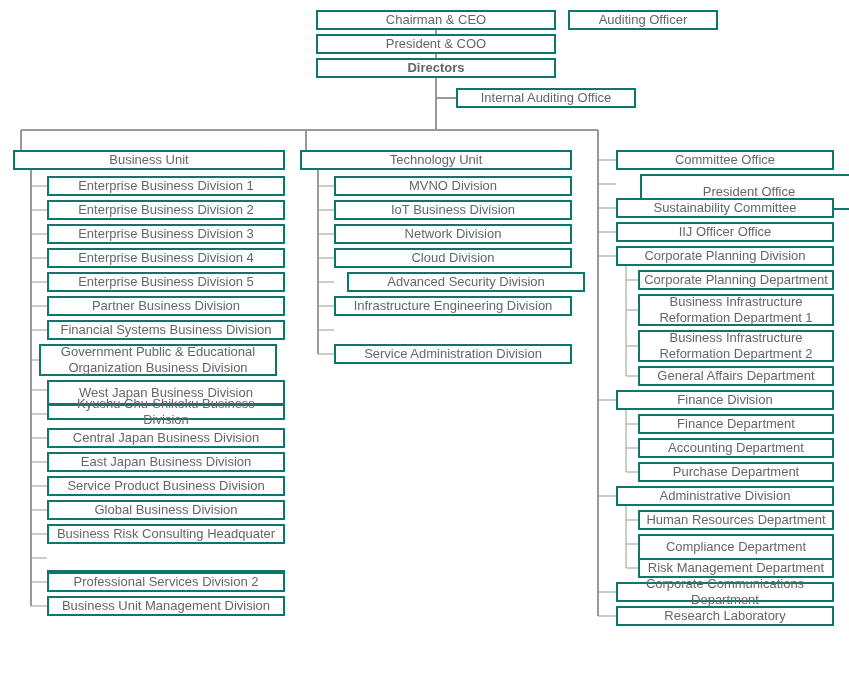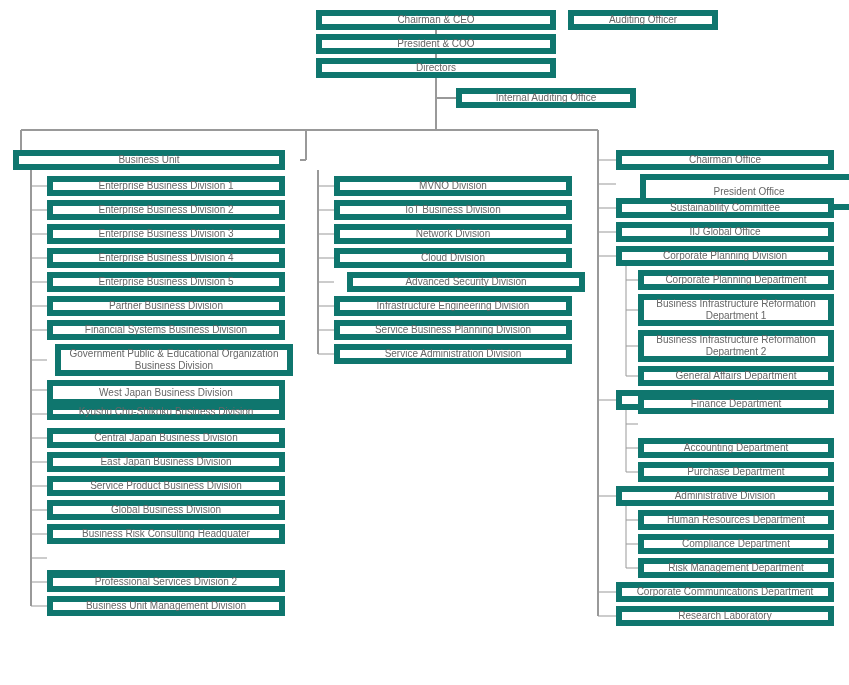--- a/index.html
+++ b/index.html
@@ -1,22 +1,22 @@
 <!DOCTYPE html>
 <html><head>
 <meta charset="utf-8">
 <style>
   * { box-sizing: border-box; }
   body { margin:0; padding:0; background:#fff; font-family:Arial,Helvetica,sans-serif; }
   #canvas { position:relative; width:849px; height:685px; background:#fff; }
   .box {
     position:absolute;
-    border:6px solid #0f766e;
+    border:2px solid #0f766e;
     background:#fff;
-    font-size:10px;
+    font-size:13px;
     color:#666;
     text-align:center;
     display:flex;
     align-items:center;
     justify-content:center;
     padding:0 4px;
     line-height:1.2;
   }
   svg { position:absolute; top:0; left:0; }
   svg line { stroke:#999; stroke-width:2; }
@@ -86,62 +86,62 @@
       <line x1="626" y1="544" x2="638" y2="544" class="thin"></line>
       <line x1="626" y1="568" x2="638" y2="568" class="thin"></line>
       <line x1="626" y1="506" x2="626" y2="568" class="thin"></line>
       <line x1="598" y1="592" x2="616" y2="592" class="thin"></line>
       <line x1="598" y1="616" x2="616" y2="616" class="thin"></line>
       <line x1="598" y1="130" x2="598" y2="616"></line>
     </svg>
 
 <div class="box" style="left: 316px; top: 10px; width: 240px; height: 20px;">Chairman &amp; CEO</div>
     <div class="box" style="left: 316px; top: 34px; width: 240px; height: 20px;">President &amp; COO</div>
-    <div class="box" style="left: 316px; top: 58px; width: 240px; height: 20px;">Directors</div>
+    <div class="box" style="left: 316px; top: 58px; width: 240px; height: 20px; font-weight: bold;">Directors</div>
     <div class="box" style="left: 568px; top: 10px; width: 150px; height: 20px;">Auditing Officer</div>
     <div class="box" style="left: 456px; top: 88px; width: 180px; height: 20px;">Internal Auditing Office</div>
     <div class="box" style="left: 13px; top: 150px; width: 272px; height: 20px;">Business Unit</div>
+    <div class="box" style="left: 300px; top: 150px; width: 272px; height: 20px;">Technology Unit</div>
     <div class="box" style="left: 47px; top: 176px; width: 238px; height: 20px;">Enterprise Business Division 1</div>
     <div class="box" style="left: 47px; top: 200px; width: 238px; height: 20px;">Enterprise Business Division 2</div>
     <div class="box" style="left: 47px; top: 224px; width: 238px; height: 20px;">Enterprise Business Division 3</div>
     <div class="box" style="left: 47px; top: 248px; width: 238px; height: 20px;">Enterprise Business Division 4</div>
     <div class="box" style="left: 47px; top: 272px; width: 238px; height: 20px;">Enterprise Business Division 5</div>
     <div class="box" style="left: 47px; top: 296px; width: 238px; height: 20px;">Partner Business Division</div>
     <div class="box" style="left: 47px; top: 320px; width: 238px; height: 20px;">Financial Systems Business Division</div>
-    <div class="box" style="left: 55px; top: 344px; width: 238px; height: 32px;">Government Public &amp; Educational Organization Business Division</div>
+    <div class="box" style="left: 39px; top: 344px; width: 238px; height: 32px;">Government Public &amp; Educational Organization Business Division</div>
     <div class="box" style="left: 47px; top: 380px; width: 238px; height: 25px;">West Japan Business Division</div>
     <div class="box" style="left: 47px; top: 404px; width: 238px; height: 16px;">Kyushu Chu-Shikoku Business Division</div>
     <div class="box" style="left: 47px; top: 428px; width: 238px; height: 20px;">Central Japan Business Division</div>
     <div class="box" style="left: 47px; top: 452px; width: 238px; height: 20px;">East Japan Business Division</div>
     <div class="box" style="left: 47px; top: 476px; width: 238px; height: 20px;">Service Product Business Division</div>
     <div class="box" style="left: 47px; top: 500px; width: 238px; height: 20px;">Global Business Division</div>
     <div class="box" style="left: 47px; top: 524px; width: 238px; height: 20px;">Business Risk Consulting Headquater</div>
     <div class="box" style="left: 47px; top: 570px; width: 238px; height: 20px;">Professional Services Division 1</div>
     <div class="box" style="left: 47px; top: 572px; width: 238px; height: 20px;">Professional Services Division 2</div>
     <div class="box" style="left: 47px; top: 596px; width: 238px; height: 20px;">Business Unit Management Division</div>
     <div class="box" style="left: 334px; top: 176px; width: 238px; height: 20px;">MVNO Division</div>
     <div class="box" style="left: 334px; top: 200px; width: 238px; height: 20px;">IoT Business Division</div>
     <div class="box" style="left: 334px; top: 224px; width: 238px; height: 20px;">Network Division</div>
     <div class="box" style="left: 334px; top: 248px; width: 238px; height: 20px;">Cloud Division</div>
     <div class="box" style="left: 334px; top: 272px; width: 238px; height: 20px; margin-left: 13px;">Advanced Security Division</div>
     <div class="box" style="left: 334px; top: 296px; width: 238px; height: 20px;">Infrastructure Engineering Division</div>
-    <div class="box" style="left: 334px; top: 320px; width: 238px; height: 20px;">Service Business Planning Division</div>
     <div class="box" style="left: 334px; top: 344px; width: 238px; height: 20px;">Service Administration Division</div>
-    <div class="box" style="left: 616px; top: 150px; width: 218px; height: 20px;">Chairman Office</div>
+    <div class="box" style="left: 616px; top: 150px; width: 218px; height: 20px;">Committee Office</div>
     <div class="box" style="left: 640px; top: 174px; width: 218px; height: 36px; text-align: right;">President Office</div>
     <div class="box" style="left: 616px; top: 198px; width: 218px; height: 20px;">Sustainability Committee</div>
-    <div class="box" style="left: 616px; top: 222px; width: 218px; height: 20px;">IIJ Global Office</div>
+    <div class="box" style="left: 616px; top: 222px; width: 218px; height: 20px;">IIJ Officer Office</div>
     <div class="box" style="left: 616px; top: 246px; width: 218px; height: 20px;">Corporate Planning Division</div>
     <div class="box" style="left: 638px; top: 270px; width: 196px; height: 20px;">Corporate Planning Department</div>
     <div class="box" style="left: 638px; top: 294px; width: 196px; height: 32px;">Business Infrastructure Reformation Department 1</div>
     <div class="box" style="left: 638px; top: 330px; width: 196px; height: 32px;">Business Infrastructure Reformation Department 2</div>
     <div class="box" style="left: 638px; top: 366px; width: 196px; height: 20px;">General Affairs Department</div>
     <div class="box" style="left: 616px; top: 390px; width: 218px; height: 20px;">Finance Division</div>
-    <div class="box" style="left: 638px; top: 394px; width: 196px; height: 20px;">Finance Department</div>
+    <div class="box" style="left: 638px; top: 414px; width: 196px; height: 20px;">Finance Department</div>
     <div class="box" style="left: 638px; top: 438px; width: 196px; height: 20px;">Accounting Department</div>
     <div class="box" style="left: 638px; top: 462px; width: 196px; height: 20px;">Purchase Department</div>
     <div class="box" style="left: 616px; top: 486px; width: 218px; height: 20px;">Administrative Division</div>
     <div class="box" style="left: 638px; top: 510px; width: 196px; height: 20px;">Human Resources Department</div>
-    <div class="box" style="left: 638px; top: 534px; width: 196px; height: 20px;">Compliance Department</div>
+    <div class="box" style="left: 638px; top: 534px; width: 196px; height: 26px;">Compliance Department</div>
     <div class="box" style="left: 638px; top: 558px; width: 196px; height: 20px;">Risk Management Department</div>
     <div class="box" style="left: 616px; top: 582px; width: 218px; height: 20px;">Corporate Communications Department</div>
     <div class="box" style="left: 616px; top: 606px; width: 218px; height: 20px;">Research Laboratory</div>
 </div>
 
 </body></html>

